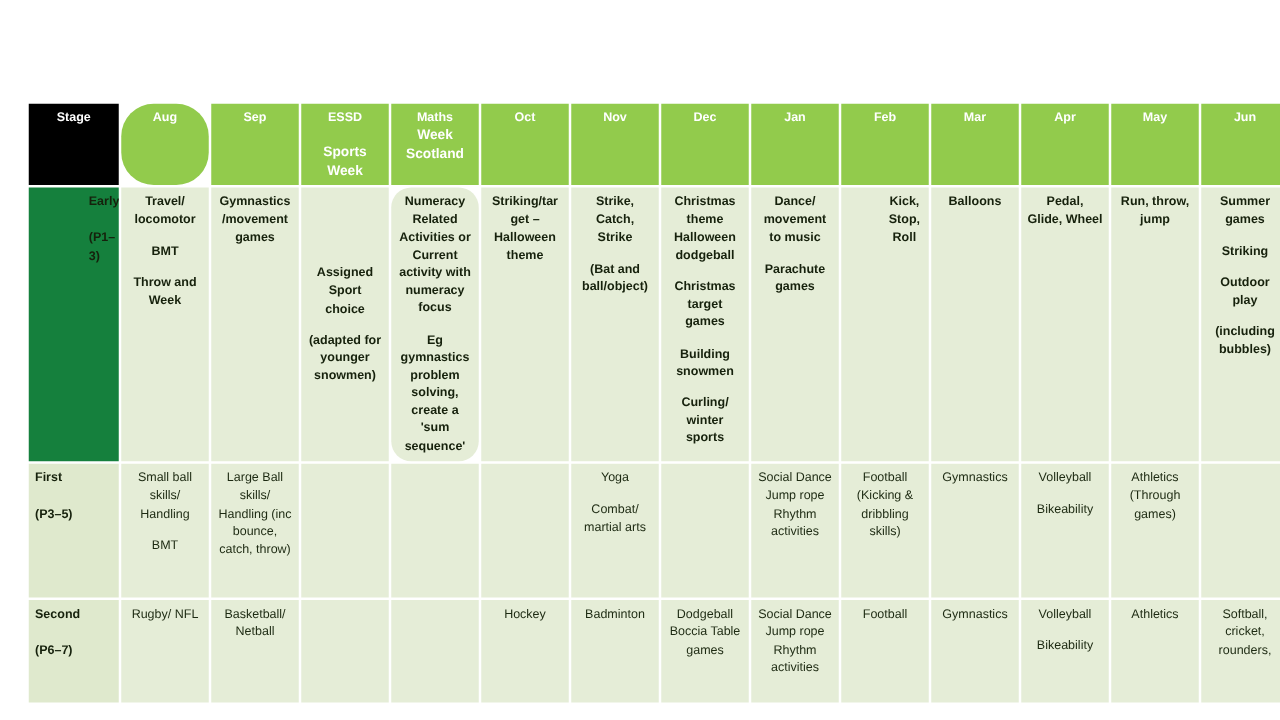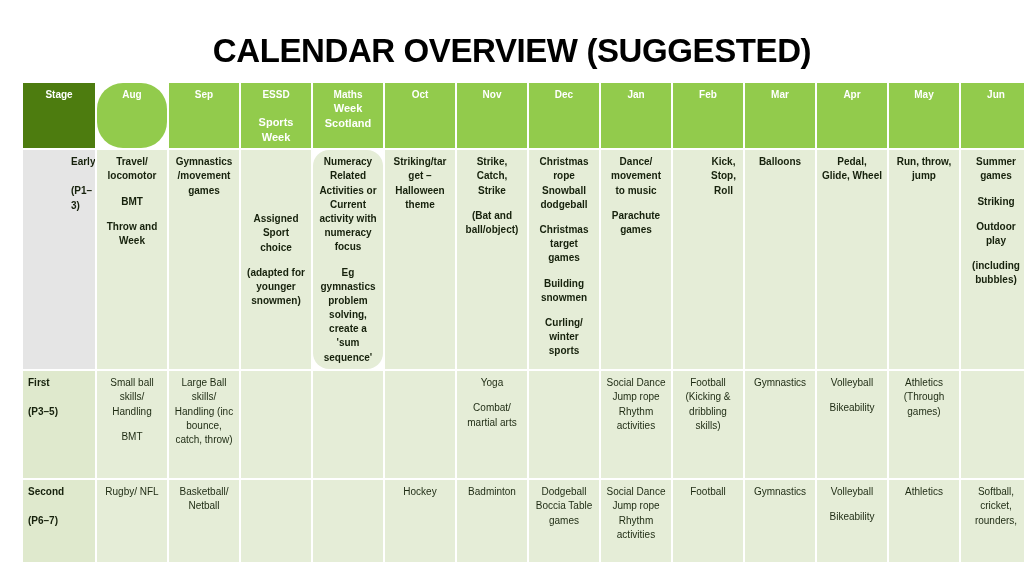--- a/index.html
+++ b/index.html
@@ -148,21 +148,20 @@
   td.cell.cont {
     vertical-align: top;
     text-align: center;
   }
 </style>
 </head>
 <body>
 
 <div class="slide">
 
-  <div class="slide-title" style="color: rgb(0, 0, 0);">CALENDAR OVERVIEW (SUGGESTED)</div>
 
   <div class="table-wrap">
     <table class="cal">
       <colgroup>
         <col style="width:72px">
           <col style="width:70px">
           <col style="width:70px">
         <col style="width:70px">
           <col style="width:70px">
           <col style="width:70px">
@@ -171,21 +170,21 @@
           <col style="width:70px">
         <col style="width:70px">
           <col style="width:70px">
           <col style="width:70px">
         <col style="width:70px">
           <col style="width:70px">
       </colgroup>
 
       <thead>
         <tr>
-          <th style="background: #4d7c0f; color: rgb(255, 255, 255);">
+          <th style="background: #000000; color: rgb(255, 255, 255);">
             <span class="hdr-label">Stage</span>
           </th>
           <th style="background: rgb(146, 203, 76); color: rgb(255, 255, 255); border-radius: 26px;">
             <span class="hdr-label">Aug</span>
           </th>
           <th style="background: rgb(146, 203, 76); color: rgb(255, 255, 255);">
             <span class="hdr-label">Sep</span>
           </th>
           <th style="background: rgb(146, 203, 76); color: rgb(255, 255, 255);">
             <span class="hdr-label">ESSD</span>
@@ -221,21 +220,21 @@
           </th>
           <th style="background: rgb(146, 203, 76); color: rgb(255, 255, 255);">
             <span class="hdr-label">Jun</span>
           </th>
         </tr>
       </thead>
 
       <tbody>
 
         <tr class="row-early">
-          <td class="stage" style="background: #e5e5e5; padding-left: 48px;">
+          <td class="stage" style="background: #15803d; padding-left: 48px;">
             <span>Early</span>
             <span class="sublabel">(P1–3)</span>
           </td>
           <td class="cell" style="background: rgb(229, 237, 215);">
               <p>Travel/ locomotor</p>
               <p>BMT</p>
               <p>Throw and Week</p>
             </td>
           <td class="cell" style="background: rgb(229, 237, 215);">
               <p>Gymnastics /movement games</p>
@@ -249,21 +248,21 @@
               <p>Eg gymnastics problem solving, create a 'sum sequence'</p>
             </td>
           <td class="cell" style="background: rgb(229, 237, 215);">
               <p>Striking/tar get – Halloween theme</p>
             </td>
           <td class="cell" style="background: rgb(229, 237, 215);">
               <p>Strike, Catch, Strike</p>
               <p>(Bat and ball/object)</p>
             </td>
           <td class="cell" style="background: rgb(229, 237, 215);">
-              <p>Christmas rope Snowball dodgeball</p>
+              <p>Christmas theme Halloween dodgeball</p>
               <p>Christmas target games</p>
               <p>Building snowmen</p>
               <p>Curling/ winter sports</p>
             </td>
           <td class="cell" style="background: rgb(229, 237, 215);">
               <p>Dance/ movement to music</p>
               <p>Parachute games</p>
             </td>
           <td class="cell" style="background: rgb(229, 237, 215); padding-left: 36px;">
               <p>Kick, Stop, Roll</p>

